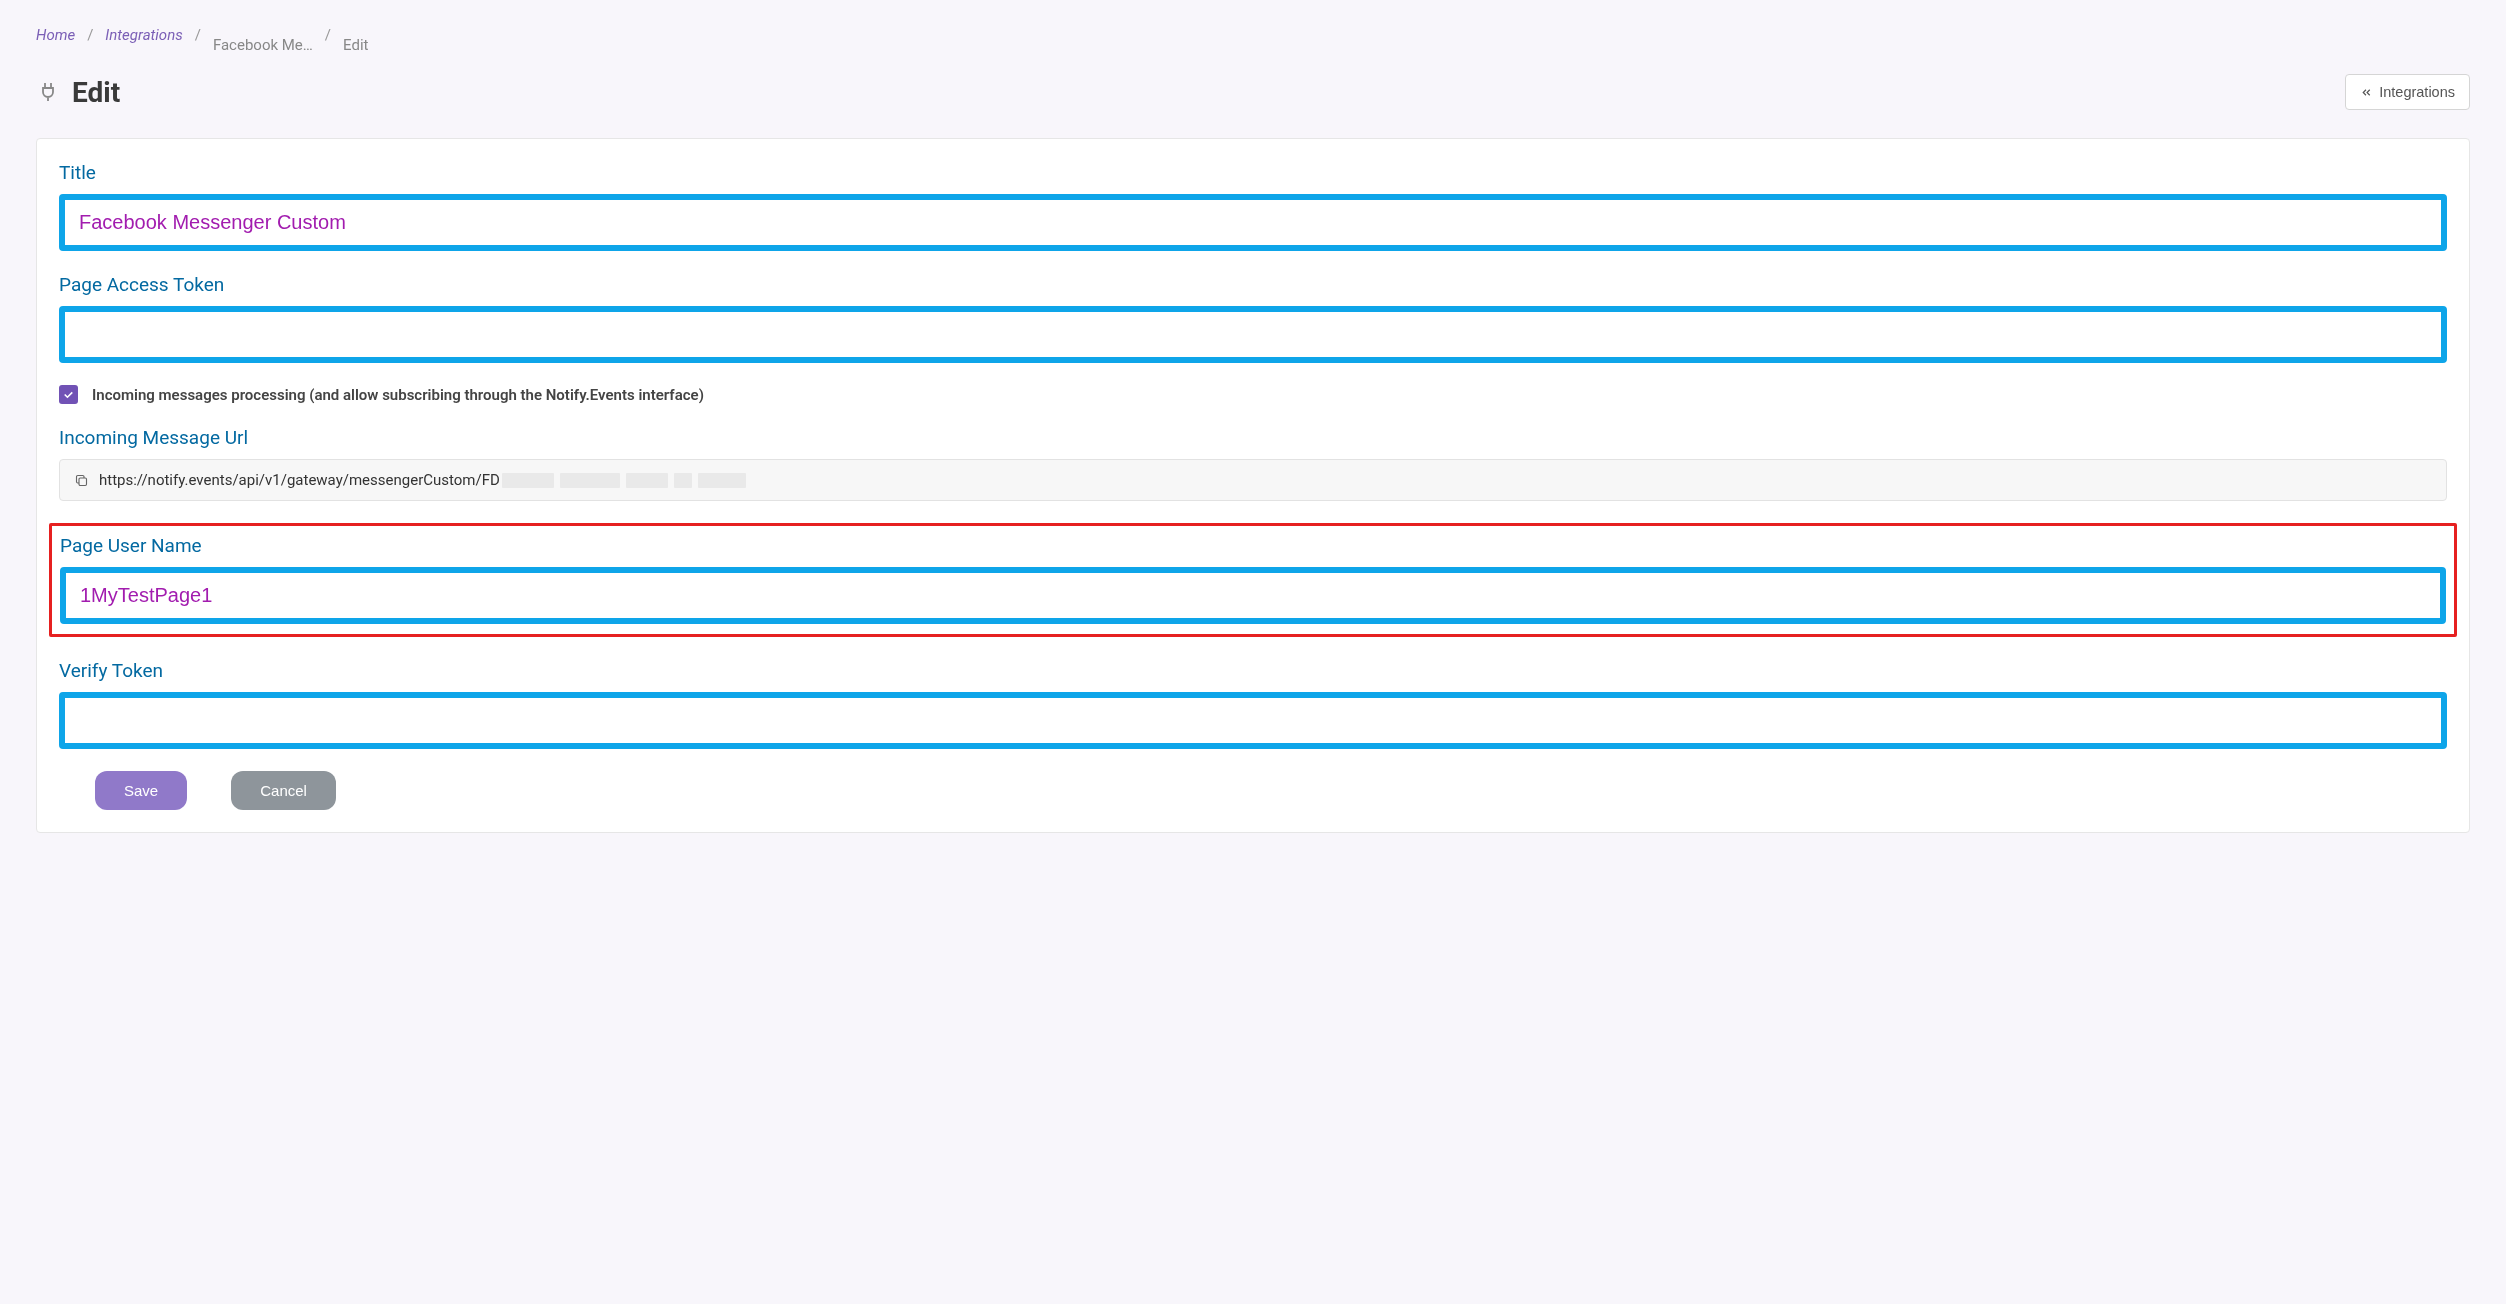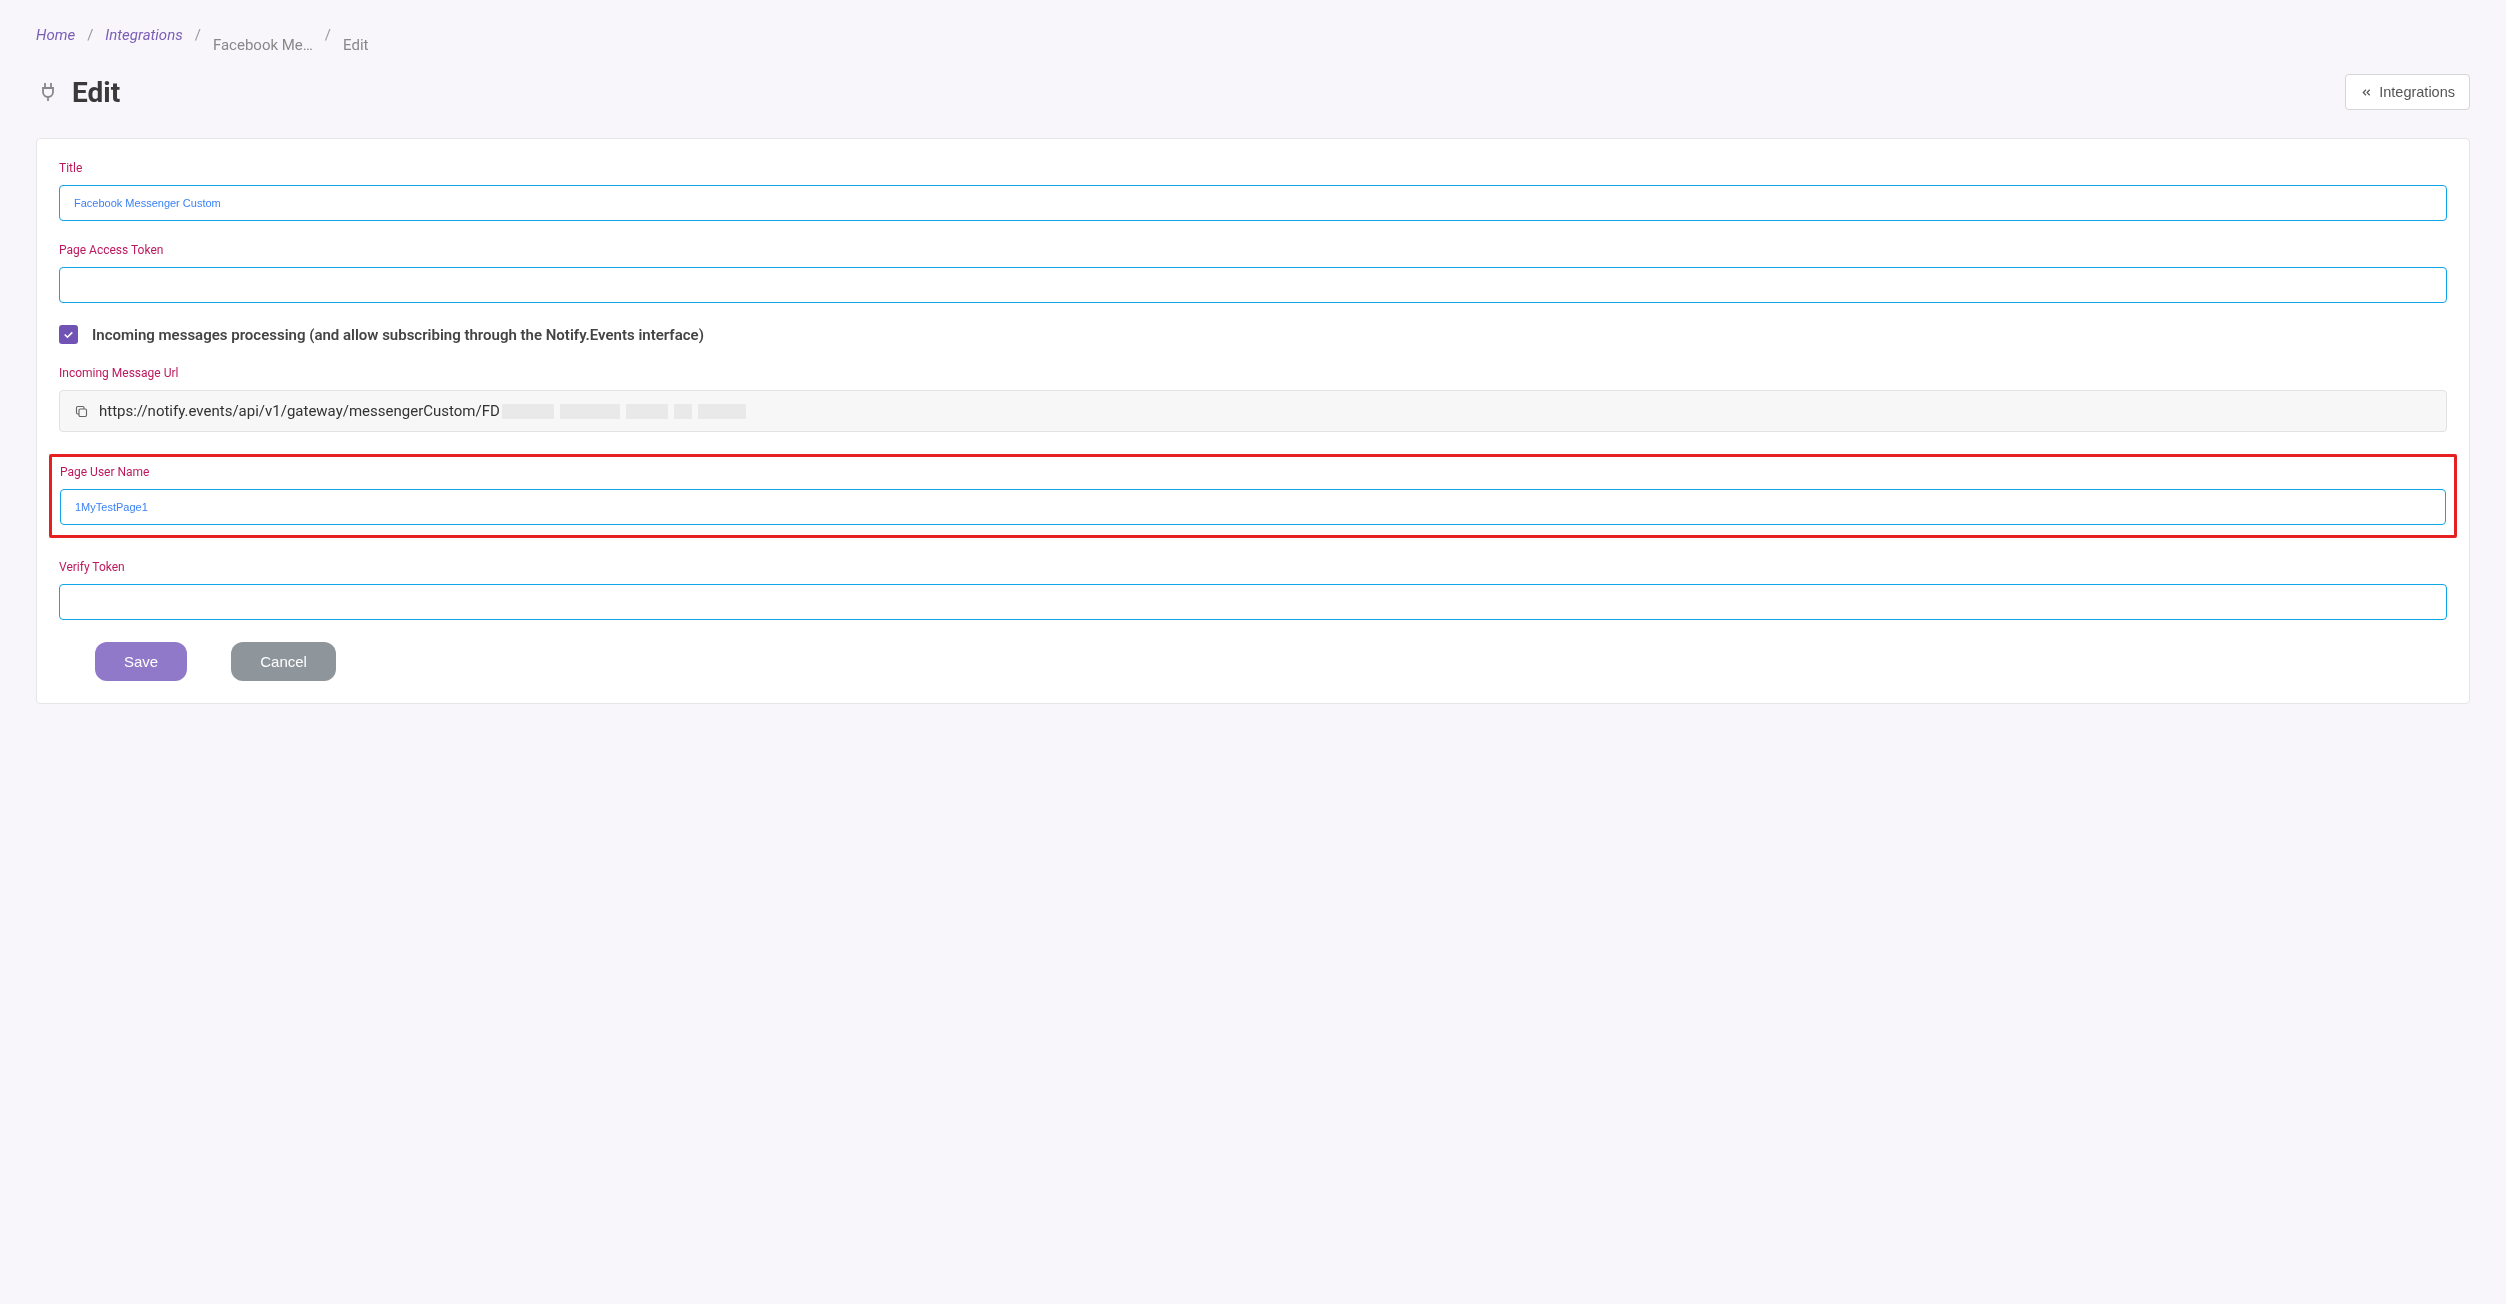--- a/index.html
+++ b/index.html
@@ -73,31 +73,31 @@
       background: #fff;
       border: 1px solid #e6e6e6;
       border-radius: 4px;
       padding: 22px;
     }
     .form-group {
       margin-bottom: 22px;
     }
     .form-label {
       display: block;
-      color: #be185d;
-      font-size: 12px;
+      color: #0369a1;
+      font-size: 19px;
       margin-bottom: 10px;
     }
     .form-input {
       width: 100%;
-      border: 1px solid #0ea5e9;
+      border: 6px solid #0ea5e9;
       border-radius: 4px;
       padding: 11px 14px;
-      font-size: 11px;
-      color: #3b82f6;
+      font-size: 20px;
+      color: #a21caf;
       background: #fff;
     }
     .checkbox-row {
       display: flex;
       align-items: center;
       gap: 14px;
       margin-bottom: 22px;
       margin-top: 12px;
     }
     .checkbox {

